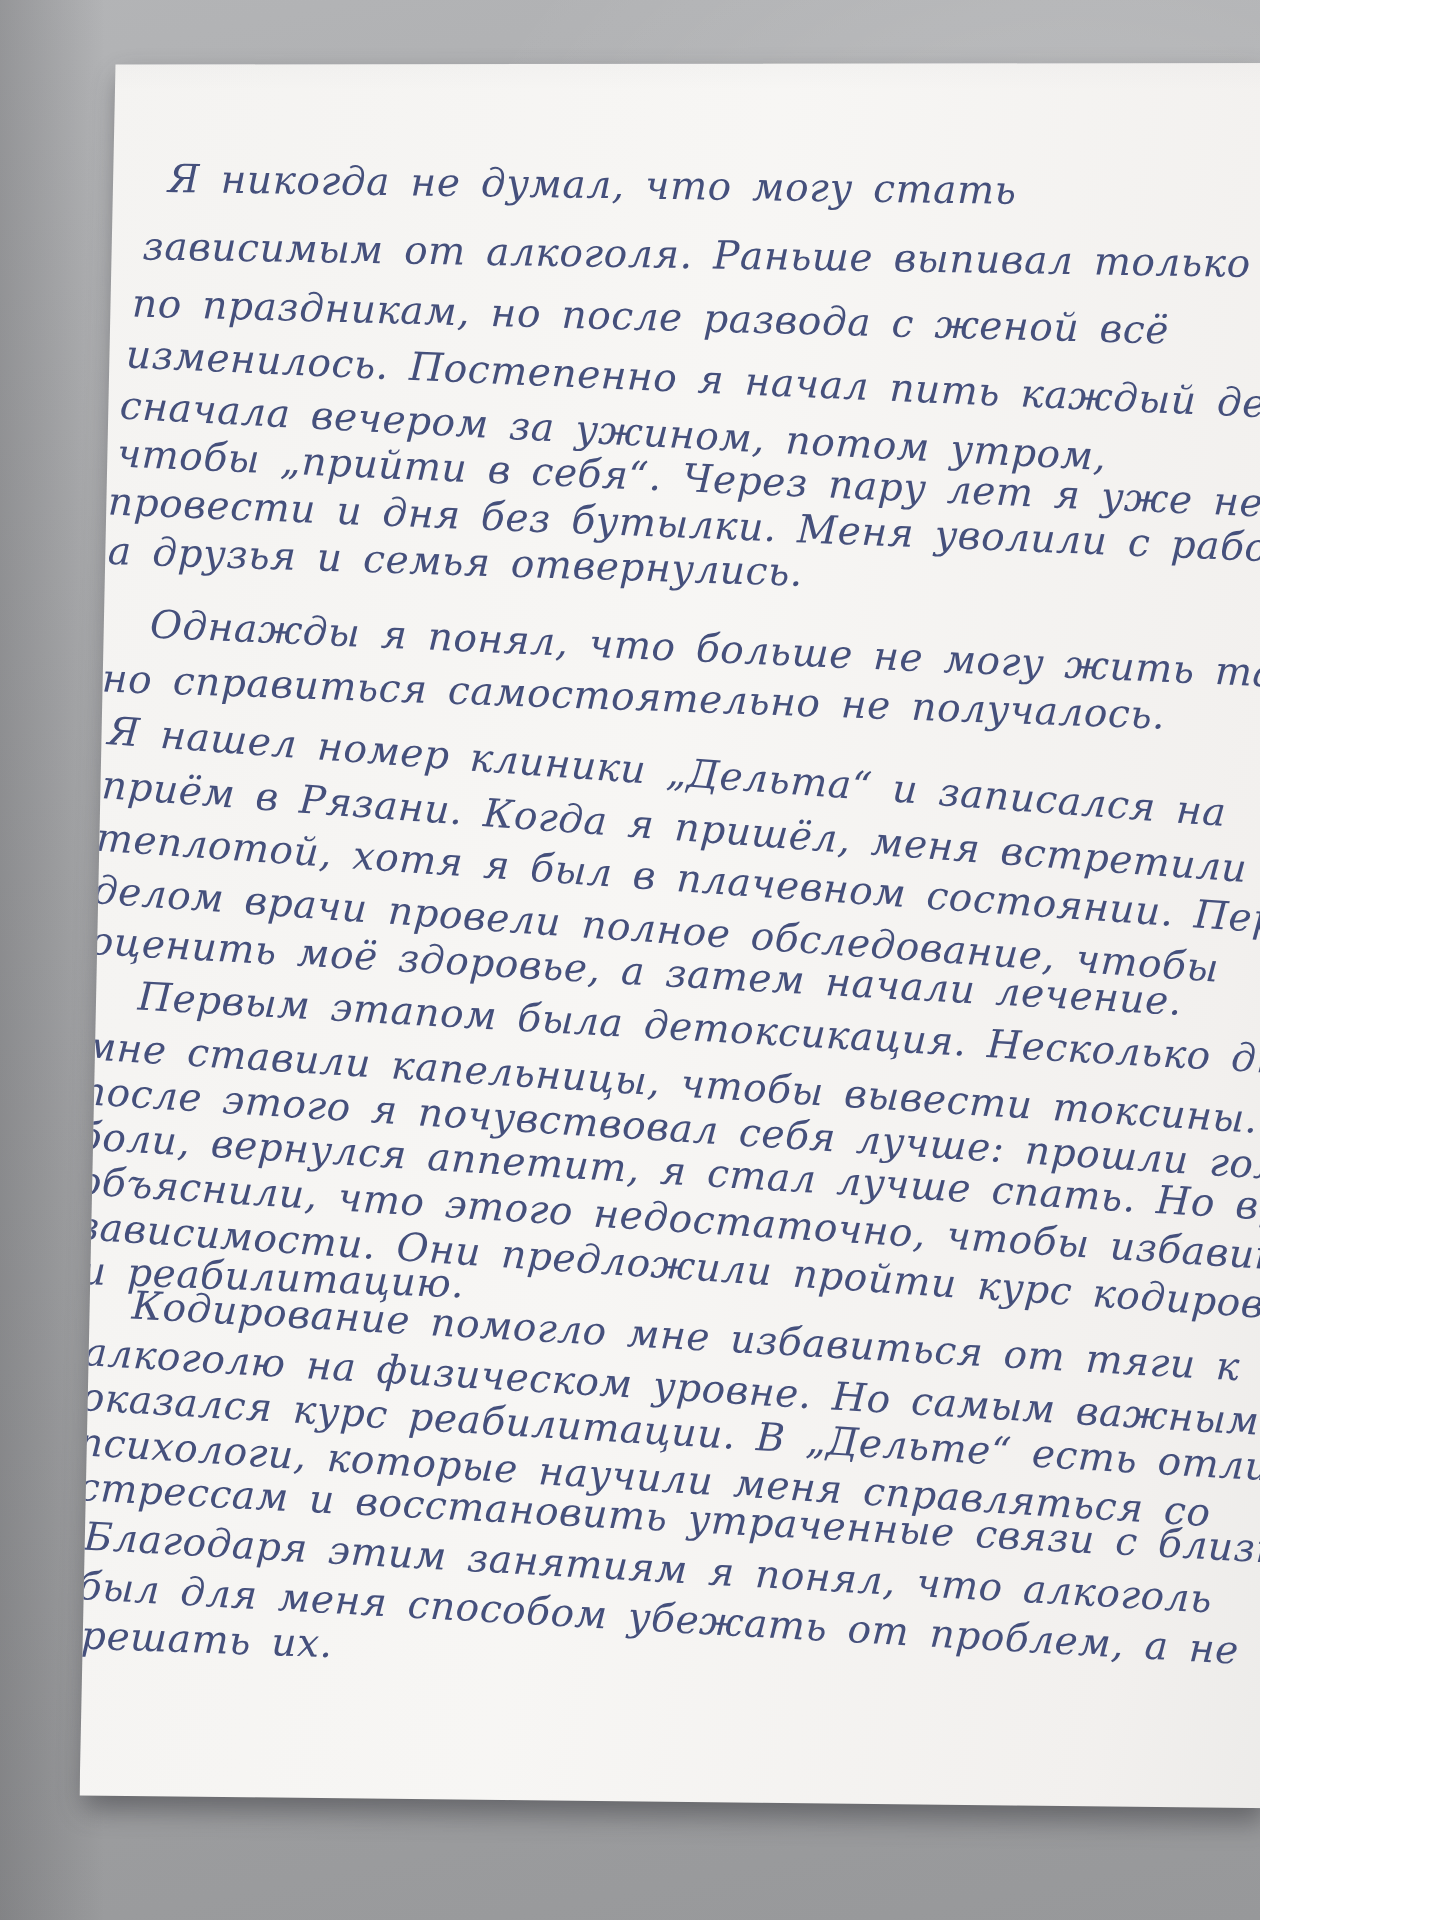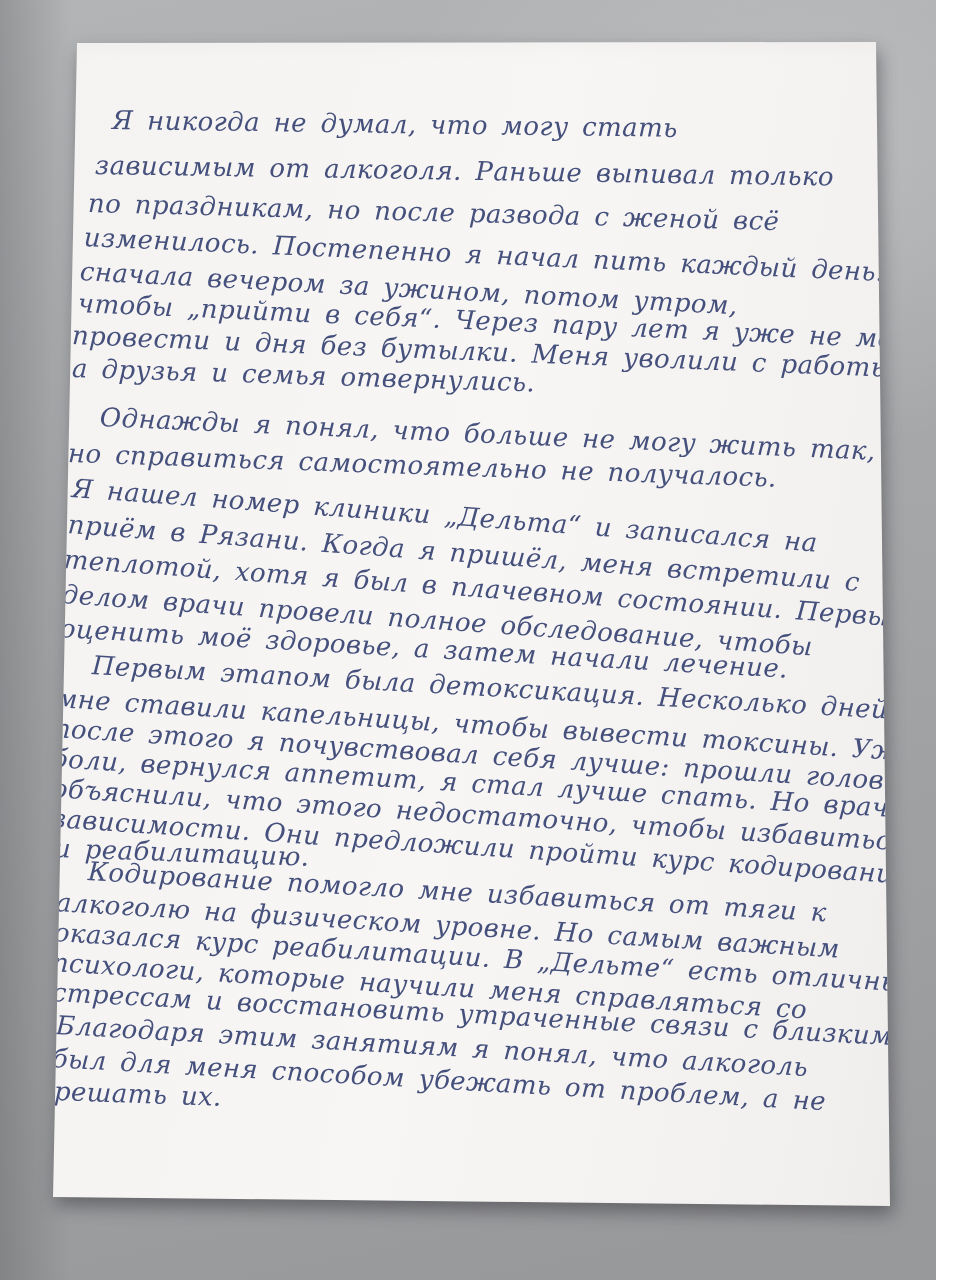--- a/index.html
+++ b/index.html
@@ -1,21 +1,21 @@
 <!DOCTYPE html>
 <html lang="ru" style="--ink: #45507c; --paper: #f7f6f4; --bg-light: #b3b4b6; --bg-dark: #97989a;"><head>
 <meta charset="utf-8">
 <title>Handwritten letter photo</title>
 <style>
   html, body { margin: 0; padding: 0; }
   body { font-family: "DejaVu Serif", serif; }
 
   .photo {
     position: relative;
-    width: 936px;
+    width: 840px;
     height: 1280px;
     overflow: hidden;
     background:
       radial-gradient(ellipse 700px 500px at 85% 12%, rgba(255,255,255,0.18), rgba(255,255,255,0) 60%),
       linear-gradient(168deg, var(--bg-light, #b3b4b6) 0%, #a7a8aa 40%, var(--bg-dark, #97989a) 100%);
   }
 
   
   .photo::before {
     content: "";

